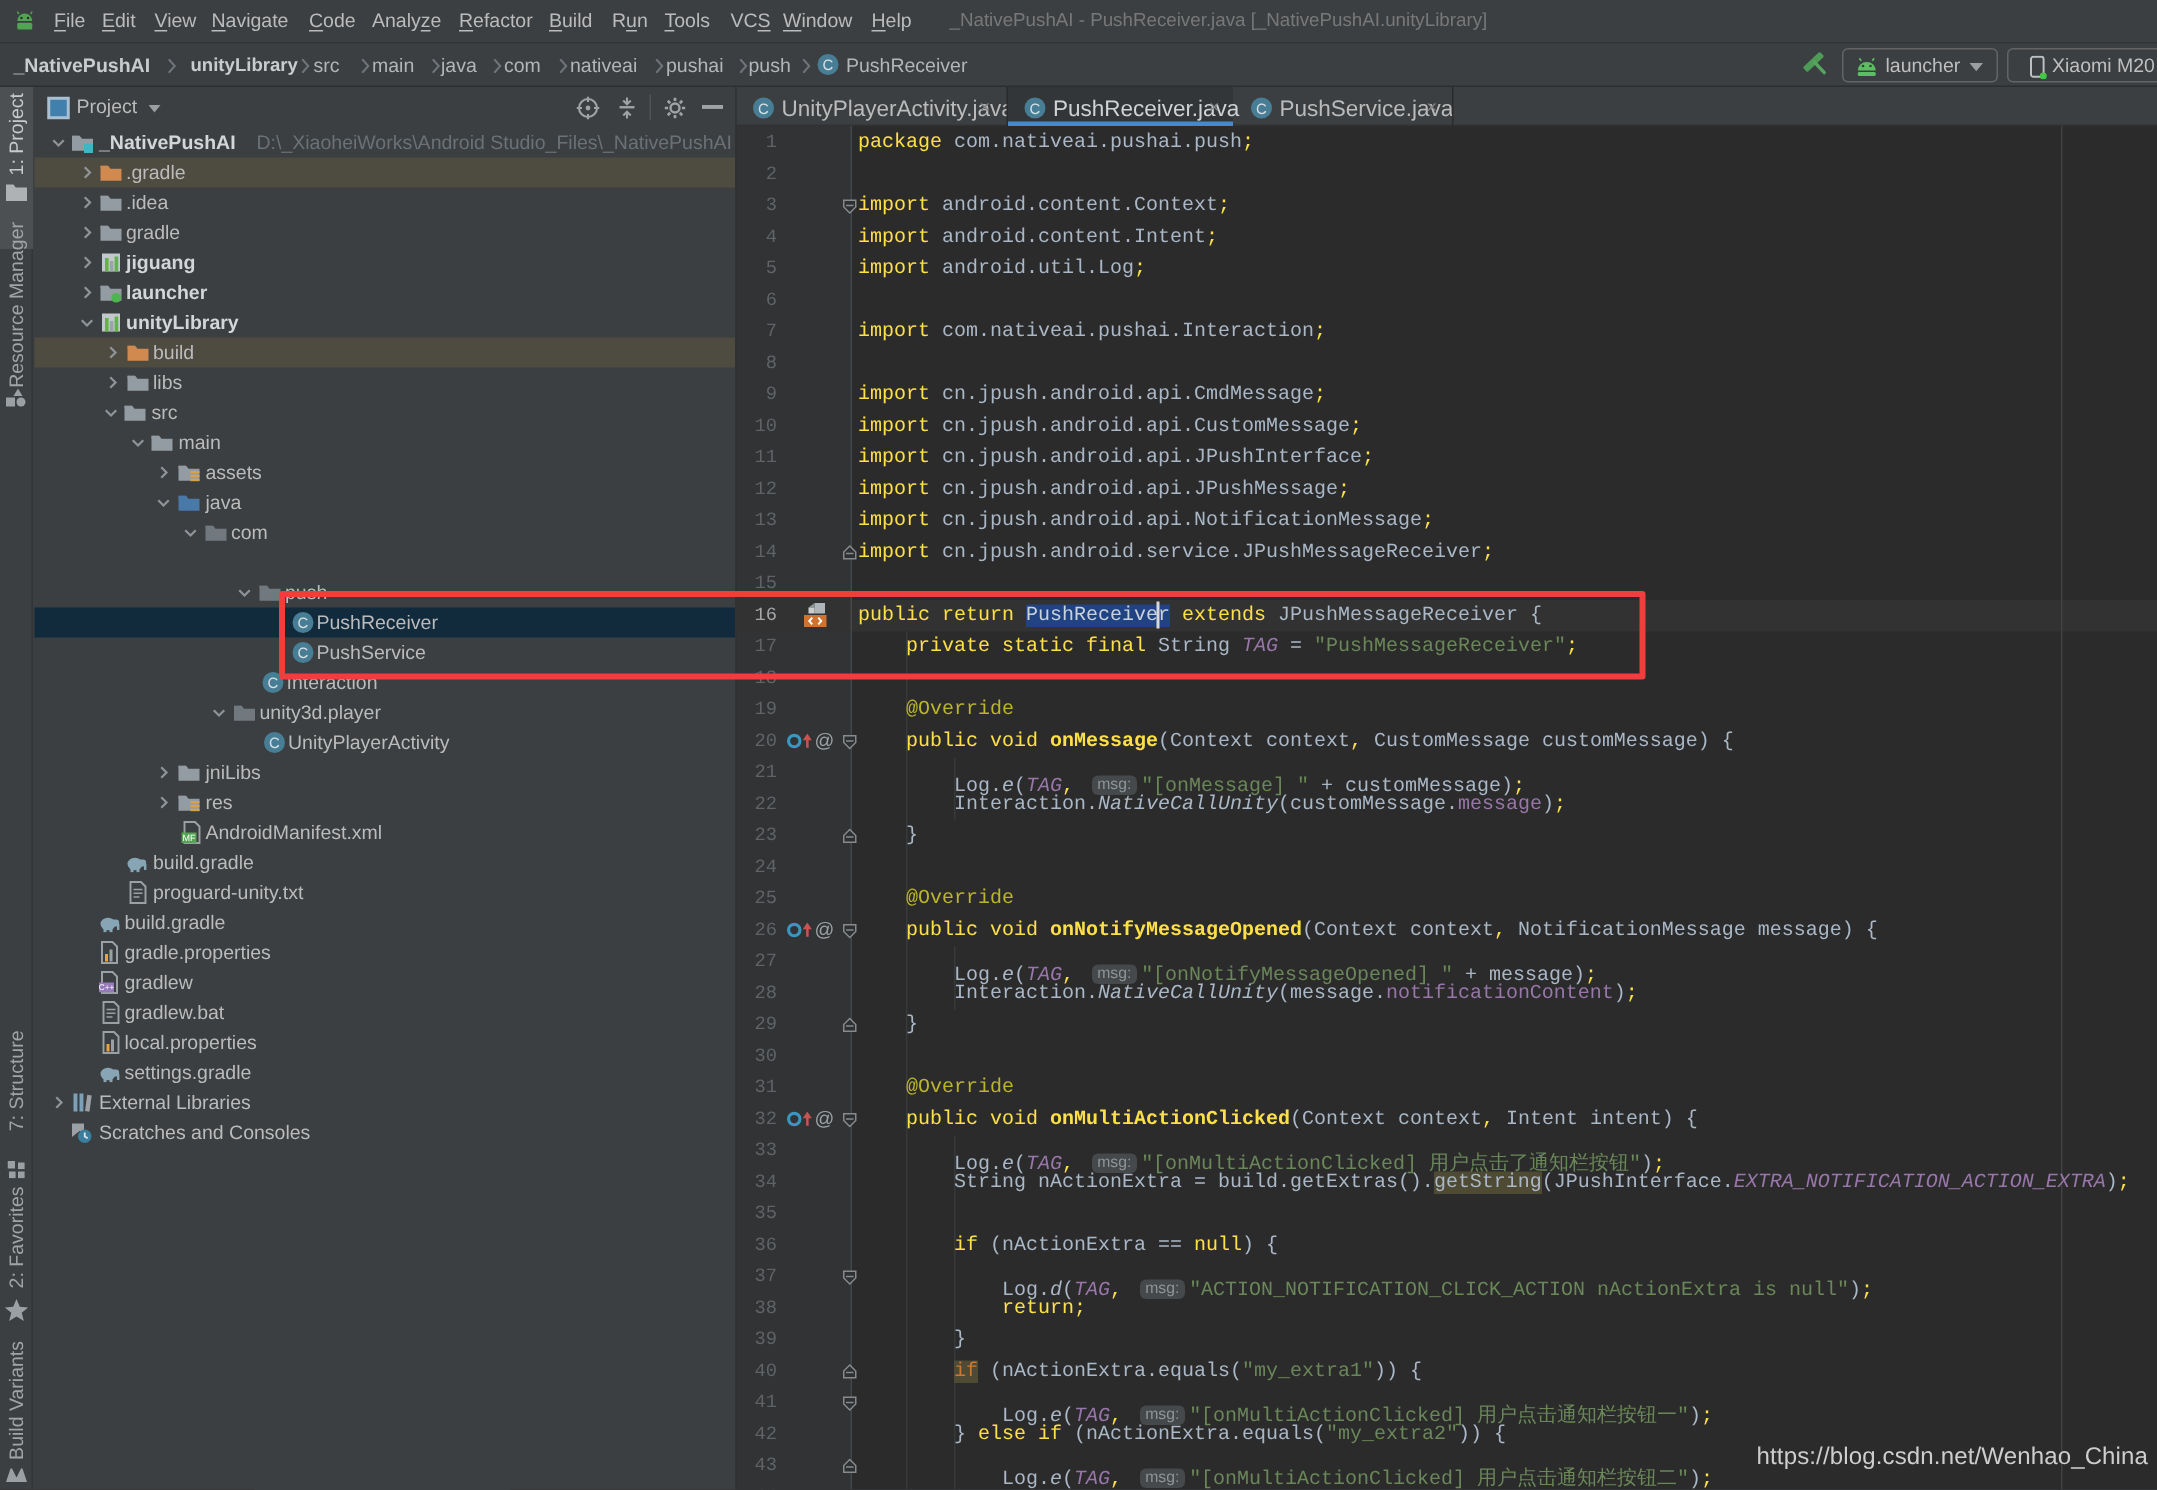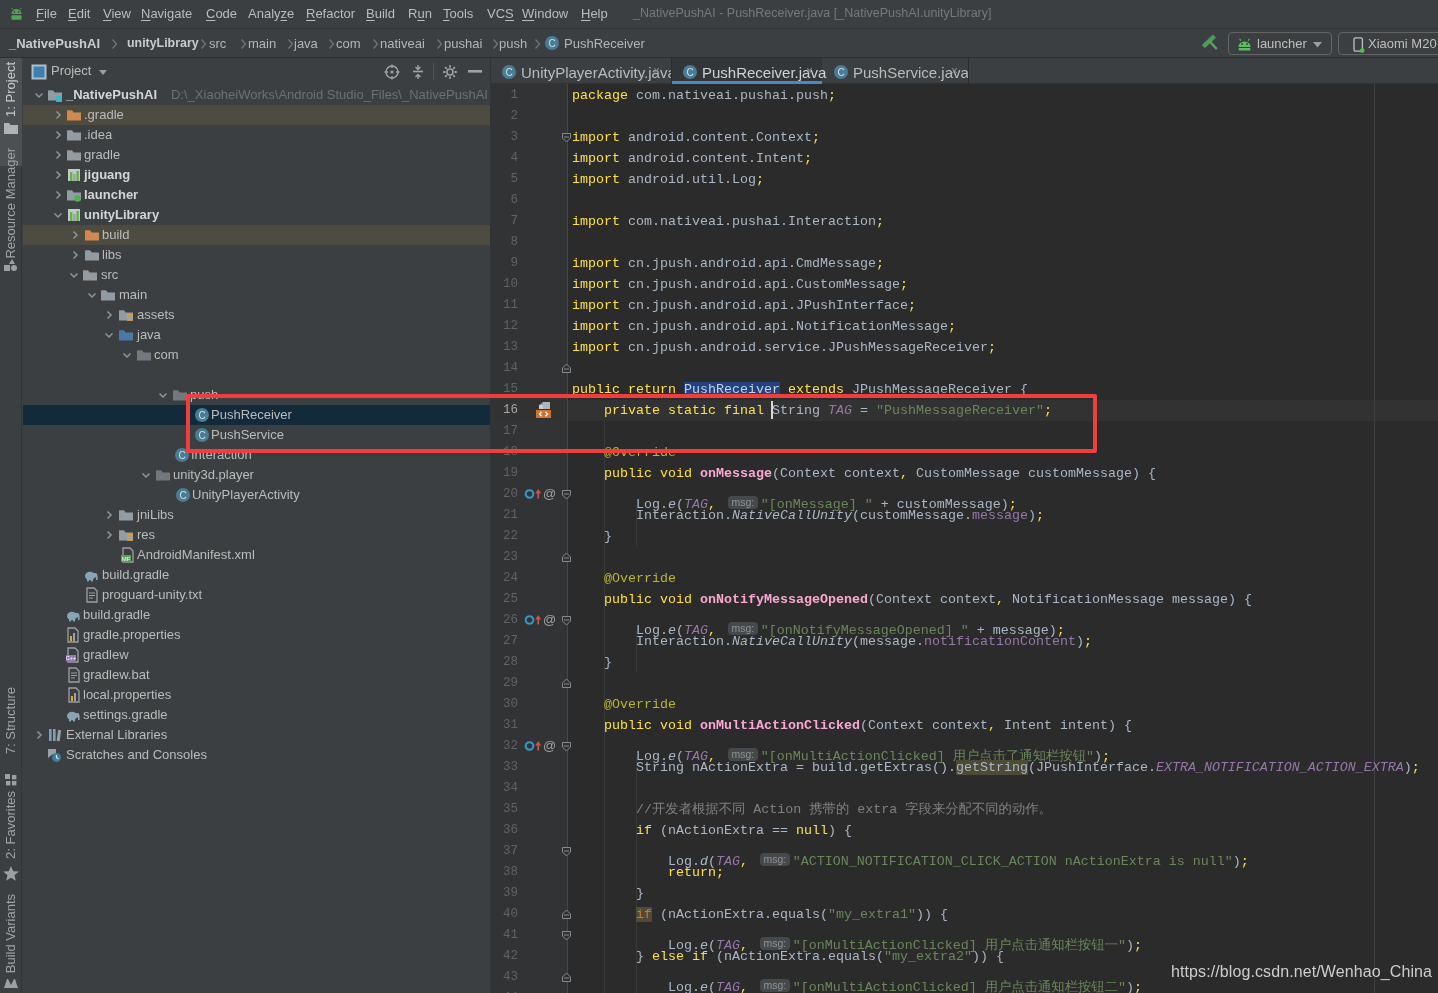--- a/index.html
+++ b/index.html
@@ -38,21 +38,21 @@
 #gutterbg {position:absolute;left:0;top:26px;width:76px;height:909px;background:#313335}
 #caretrow {position:absolute;left:0;top:341.5px;width:948px;height:21px;background:#323232}
 #foldline {position:absolute;left:76px;top:26px;width:1px;height:909px;background:#45484a}
 #marginline {position:absolute;left:883px;top:26px;width:1px;height:909px;background:#3f4142}
 #gutternums {position:absolute;left:0;top:26.5px;width:27px}
 .gn {height:21px;line-height:21px;text-align:right;font-family:"Liberation Mono",monospace;font-size:12.5px;color:#606366}
 .gn.cur {color:#a4a6a8}
 #code {position:absolute;left:81px;top:26.5px;width:860px}
 .cl {height:21px;line-height:21px;font-family:"Liberation Mono",monospace;font-size:13.3333px;white-space:pre;color:#a9b7c6}
 .k {color:#fde047} .p {color:#a9b7c6} .s {color:#6a8759} .c {color:#808080}
-.a {color:#bbb529} .m {color:#f9a8d4;font-weight:bold}
+.a {color:#bbb529} .m {color:#fde047;font-weight:bold}
 .fi {color:#9876aa;font-style:italic} .f {color:#9876aa} .it {font-style:italic}
 .sel {background:#214283;color:#c8d2da}
 .hp {background:#4e4a33} .hk {background:#4e4a33;color:#cc7832}
 .inlay {display:inline-block;background:#45494b;color:#8f9496;font-family:"Liberation Sans",sans-serif;font-size:10.5px;line-height:13.5px;border-radius:4px;padding:0 3.5px;margin:12px 3px 0 4px;vertical-align:1.5px}
 #redbox {position:absolute;left:186px;top:394px;width:911px;height:59px;border:4px solid #f03e3e;border-radius:2px;z-index:40}
 #wmark {position:absolute;left:1171px;top:963px;font-size:16px;color:#cdcdcd;z-index:50;letter-spacing:0.1px}
 </style></head><body>
 <div id="app">
 <div id="menubar">
 <svg class="abs" style="left:8px;top:6px" width="17" height="17" viewBox="0 0 17 17">
@@ -717,20 +717,21 @@
 <div class="cl"></div>
 <div class="cl"><span class="k">import</span><span class="p"> android.content.Context</span><span class="k">;</span></div>
 <div class="cl"><span class="k">import</span><span class="p"> android.content.Intent</span><span class="k">;</span></div>
 <div class="cl"><span class="k">import</span><span class="p"> android.util.Log</span><span class="k">;</span></div>
 <div class="cl"></div>
 <div class="cl"><span class="k">import</span><span class="p"> com.nativeai.pushai.Interaction</span><span class="k">;</span></div>
 <div class="cl"></div>
 <div class="cl"><span class="k">import</span><span class="p"> cn.jpush.android.api.CmdMessage</span><span class="k">;</span></div>
 <div class="cl"><span class="k">import</span><span class="p"> cn.jpush.android.api.CustomMessage</span><span class="k">;</span></div>
 <div class="cl"><span class="k">import</span><span class="p"> cn.jpush.android.api.JPushInterface</span><span class="k">;</span></div>
+<div class="cl"><span class="k">import</span><span class="p"> cn.jpush.android.api.JPushMessage</span><span class="k">;</span></div>
 <div class="cl"><span class="k">import</span><span class="p"> cn.jpush.android.api.NotificationMessage</span><span class="k">;</span></div>
 <div class="cl"><span class="k">import</span><span class="p"> cn.jpush.android.service.JPushMessageReceiver</span><span class="k">;</span></div>
 <div class="cl"></div>
 <div class="cl"><span class="k">public return</span><span class="p"> </span><span class="sel">PushReceiver</span><span class="p"> </span><span class="k">extends</span><span class="p"> JPushMessageReceiver {</span></div>
 <div class="cl"><span class="p">    </span><span class="k">private static final</span><span class="p"> String </span><span class="fi">TAG</span><span class="p"> = </span><span class="s">"PushMessageReceiver"</span><span class="k">;</span></div>
 <div class="cl"></div>
 <div class="cl"><span class="p">    </span><span class="a">@Override</span></div>
 <div class="cl"><span class="p">    </span><span class="k">public void</span><span class="p"> </span><span class="m">onMessage</span><span class="p">(Context context</span><span class="k">,</span><span class="p"> CustomMessage customMessage) {</span></div>
 <div class="cl"><span class="p">        Log.</span><span class="it">e</span><span class="p">(</span><span class="fi">TAG</span><span class="k">,</span><span class="p"> </span><span class="inlay">msg:</span><span class="s">"[onMessage] "</span><span class="p"> + customMessage)</span><span class="k">;</span></div>
 <div class="cl"><span class="p">        Interaction.</span><span class="it">NativeCallUnity</span><span class="p">(customMessage.</span><span class="f">message</span><span class="p">)</span><span class="k">;</span></div>
@@ -740,21 +741,20 @@
 <div class="cl"><span class="p">    </span><span class="k">public void</span><span class="p"> </span><span class="m">onNotifyMessageOpened</span><span class="p">(Context context</span><span class="k">,</span><span class="p"> NotificationMessage message) {</span></div>
 <div class="cl"><span class="p">        Log.</span><span class="it">e</span><span class="p">(</span><span class="fi">TAG</span><span class="k">,</span><span class="p"> </span><span class="inlay">msg:</span><span class="s">"[onNotifyMessageOpened] "</span><span class="p"> + message)</span><span class="k">;</span></div>
 <div class="cl"><span class="p">        Interaction.</span><span class="it">NativeCallUnity</span><span class="p">(message.</span><span class="f">notificationContent</span><span class="p">)</span><span class="k">;</span></div>
 <div class="cl"><span class="p">    }</span></div>
 <div class="cl"></div>
 <div class="cl"><span class="p">    </span><span class="a">@Override</span></div>
 <div class="cl"><span class="p">    </span><span class="k">public void</span><span class="p"> </span><span class="m">onMultiActionClicked</span><span class="p">(Context context</span><span class="k">,</span><span class="p"> Intent intent) {</span></div>
 <div class="cl"><span class="p">        Log.</span><span class="it">e</span><span class="p">(</span><span class="fi">TAG</span><span class="k">,</span><span class="p"> </span><span class="inlay">msg:</span><span class="s">"[onMultiActionClicked] 用户点击了通知栏按钮"</span><span class="p">)</span><span class="k">;</span></div>
 <div class="cl"><span class="p">        String nActionExtra = build.getExtras().</span><span class="hp">getString</span><span class="p">(JPushInterface.</span><span class="fi">EXTRA_NOTIFICATION_ACTION_EXTRA</span><span class="p">)</span><span class="k">;</span></div>
 <div class="cl"></div>
-<div class="cl"><span class="p">        </span><span class="c">//开发者根据不同 Action 携带的 extra 字段来分配不同的动作。</span></div>
 <div class="cl"><span class="p">        </span><span class="k">if</span><span class="p"> (nActionExtra == </span><span class="k">null</span><span class="p">) {</span></div>
 <div class="cl"><span class="p">            Log.</span><span class="it">d</span><span class="p">(</span><span class="fi">TAG</span><span class="k">,</span><span class="p"> </span><span class="inlay">msg:</span><span class="s">"ACTION_NOTIFICATION_CLICK_ACTION nActionExtra is null"</span><span class="p">)</span><span class="k">;</span></div>
 <div class="cl"><span class="p">            </span><span class="k">return;</span></div>
 <div class="cl"><span class="p">        }</span></div>
 <div class="cl"><span class="p">        </span><span class="hk">if</span><span class="p"> (nActionExtra.equals(</span><span class="s">"my_extra1"</span><span class="p">)) {</span></div>
 <div class="cl"><span class="p">            Log.</span><span class="it">e</span><span class="p">(</span><span class="fi">TAG</span><span class="k">,</span><span class="p"> </span><span class="inlay">msg:</span><span class="s">"[onMultiActionClicked] 用户点击通知栏按钮一"</span><span class="p">)</span><span class="k">;</span></div>
 <div class="cl"><span class="p">        } </span><span class="k">else if</span><span class="p"> (nActionExtra.equals(</span><span class="s">"my_extra2"</span><span class="p">)) {</span></div>
 <div class="cl"><span class="p">            Log.</span><span class="it">e</span><span class="p">(</span><span class="fi">TAG</span><span class="k">,</span><span class="p"> </span><span class="inlay">msg:</span><span class="s">"[onMultiActionClicked] 用户点击通知栏按钮二"</span><span class="p">)</span><span class="k">;</span></div>
 </div>
 </div>

